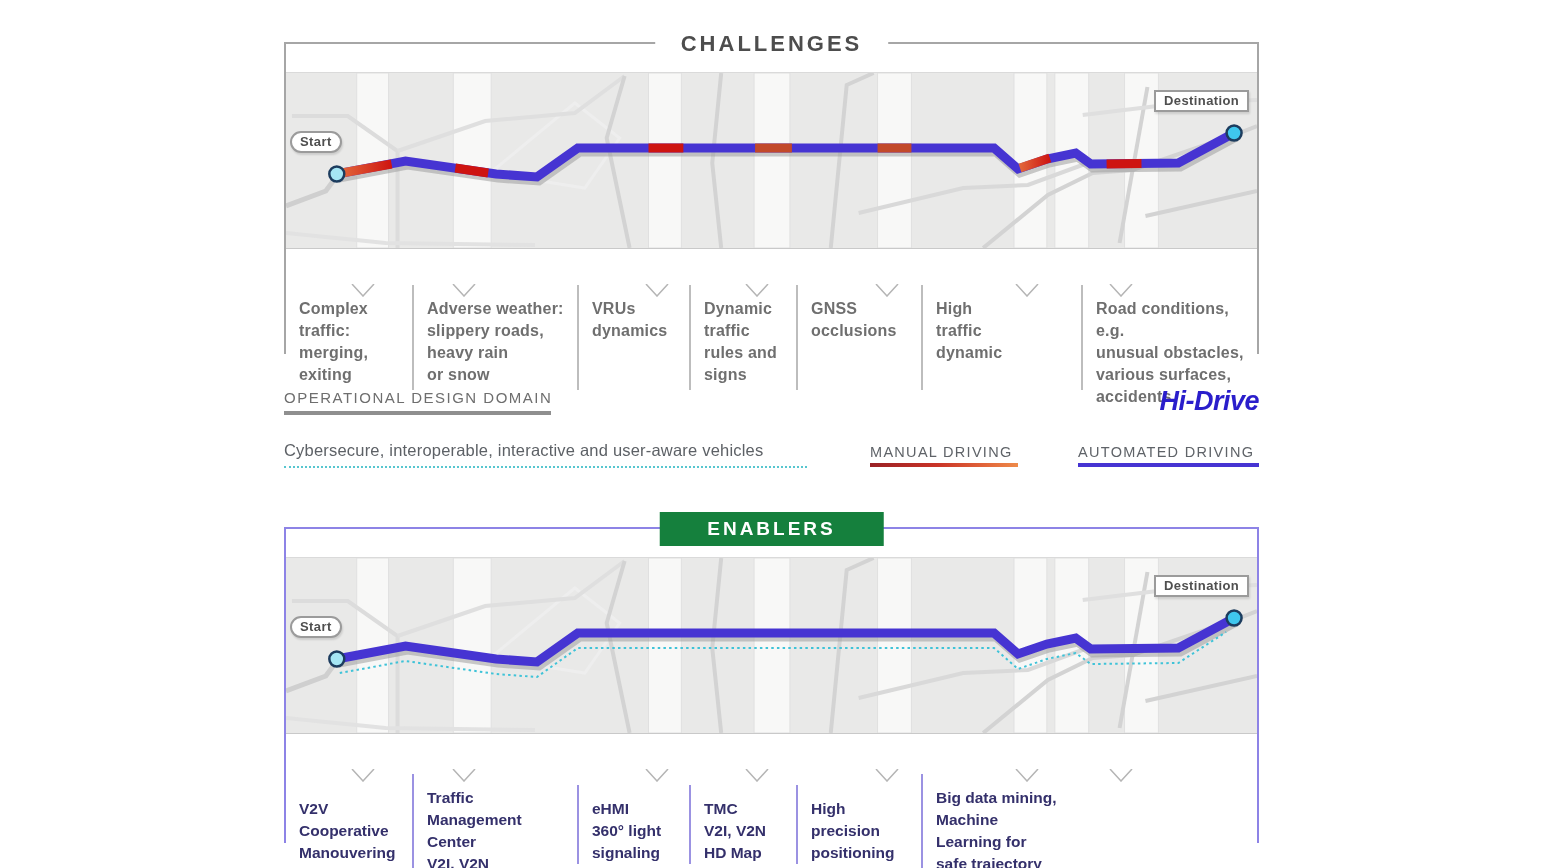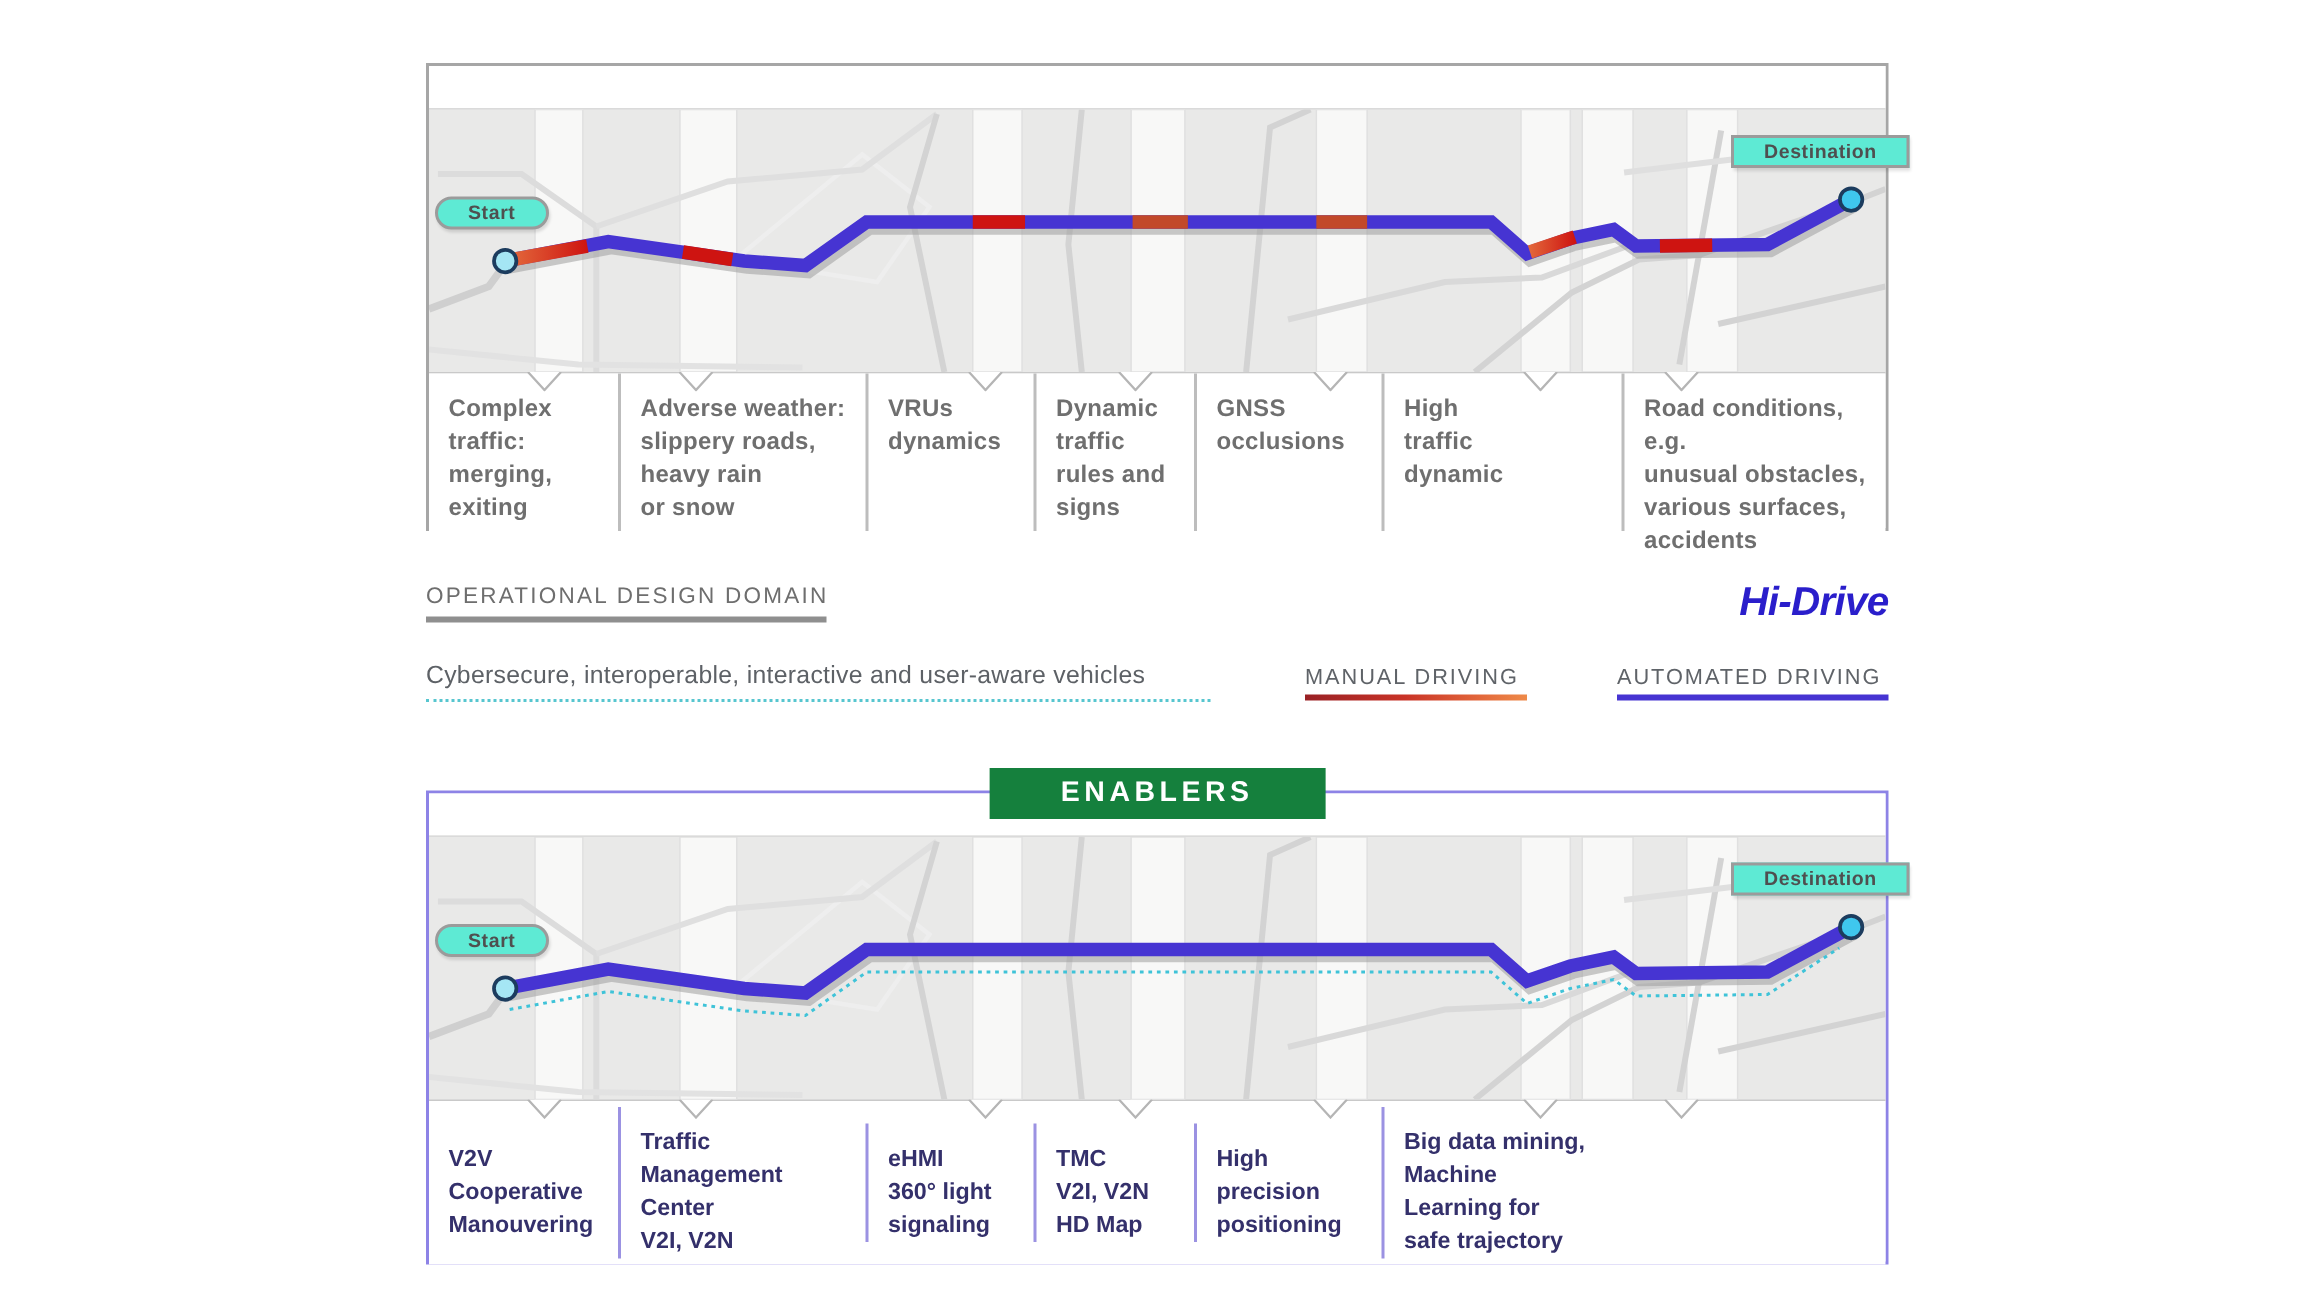--- a/index.html
+++ b/index.html
@@ -13,28 +13,28 @@
 
   .panel-title { position:absolute; top:0; left:50%; transform:translate(-50%,-50%); white-space:nowrap; z-index:5; }
   .challenges-title { background:#ffffff; padding:2px 26px; font-size:22px; font-weight:700; letter-spacing:3px; color:#4d4d4d; }
   .enablers-title   { background:#15803d; padding:6px 48px; font-size:19px; font-weight:700; letter-spacing:3px; color:#ffffff; }
 
   .band { height:28px; background:#ffffff; }
   .map  { position:relative; height:175px; background:#e9e9e8; border-top:1px solid #dadada; border-bottom:1px solid #c9c9c9; }
   .map svg { display:block; width:100%; height:100%; }
 
   .map-tag {
-    position:absolute; background:#5eead4; border:2px solid #9b9b9b;
-    padding:1px 20px 2px; font-size:13px; font-weight:700; color:#4f4f4f; letter-spacing:0.4px;
+    position:absolute; background:#ffffff; border:2px solid #9b9b9b;
+    padding:1px 8px 2px; font-size:13px; font-weight:700; color:#4f4f4f; letter-spacing:0.4px;
     box-shadow:1px 2px 2px rgba(0,0,0,0.12); white-space:nowrap;
   }
   .start-tag { left:4px;  top:58px;border-radius:11px; }
   .dest-tag  { left:868px; top:17px; }
 
-  .labels { position:relative; display:flex; background:#ffffff; }
+  .labels { position:relative; display:flex; background:#ffffff;margin-top:36px; }
   .challenges-panel .labels { height:105px; }
   .enablers-panel   .labels { height:109px;align-items:center; }
   .cell { box-sizing:border-box; padding:13px 8px 0 13px; white-space:pre-line; }
   .challenges-panel .cell { font-size:16px;   font-weight:600; color:#6f6f6f; line-height:22px; letter-spacing:0.2px; }
   .challenges-panel .cell + .cell { border-left:2px solid #bdbdbd; }
   .enablers-panel   .cell { font-size:15.5px; font-weight:700; color:#34306b; line-height:22px; }
   .enablers-panel   .cell + .cell { border-left:2px solid #9b92e2; }
   .w0{width:126px;} .w1{width:165px;} .w2{width:112px;} .w3{width:107px;} .w4{width:125px;} .w5{width:160px;} .w6{flex:1;}
 
   .notch { position:absolute; top:-1px; z-index:4; }
@@ -51,20 +51,21 @@
                      background:linear-gradient(90deg,#992125 0%,#c93327 45%,#e2663a 78%,#ee8a49 100%); }
   .auto-label      { left:1078px; top:444px; }
   .auto-underline  { left:1078px; top:463px; width:181px; height:4px; background:#4634d2; }
 </style>
 </head>
 <body>
 
 <div class="page">
 
   <div class="panel challenges-panel">
+    <div class="panel-title challenges-title">CHALLENGES</div>
 
     <div class="band"></div>
 
     <div class="map">
       <svg viewBox="0 0 975 175" preserveAspectRatio="none">
         <defs>
           <linearGradient id="gm1" gradientUnits="userSpaceOnUse" x1="56" y1="0" x2="106" y2="0">
             <stop offset="0" stop-color="#e2663a"></stop>
               <stop offset="1" stop-color="#ce1411"></stop>
           </linearGradient>

